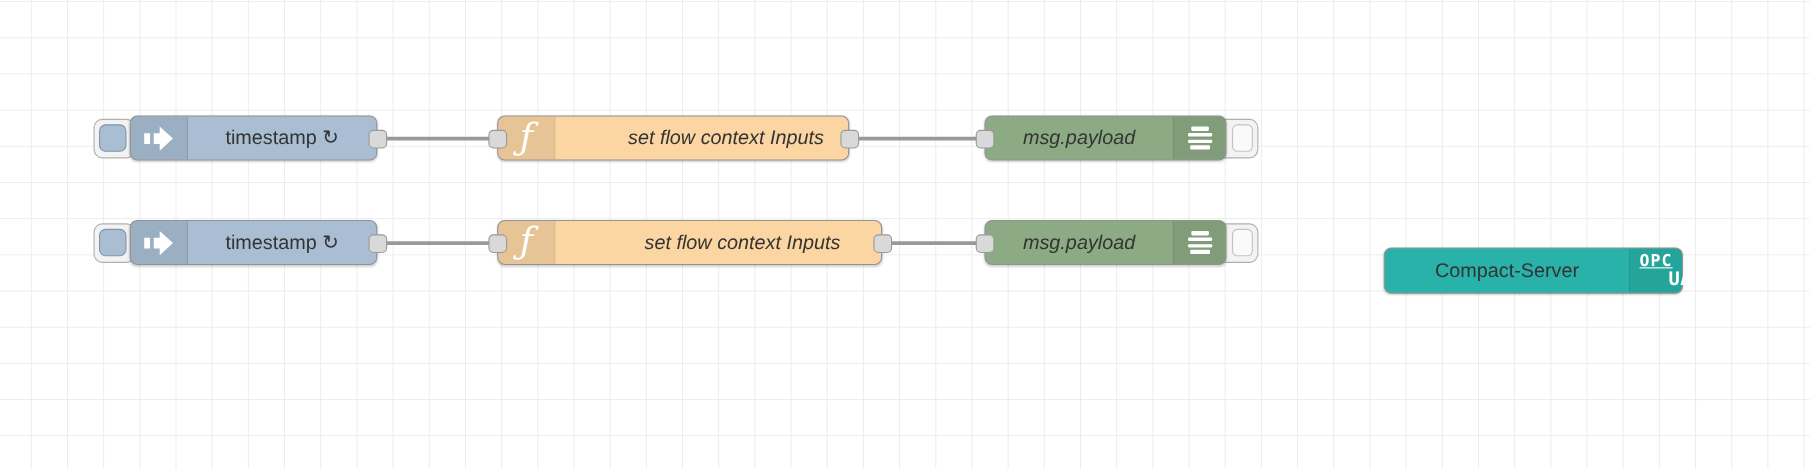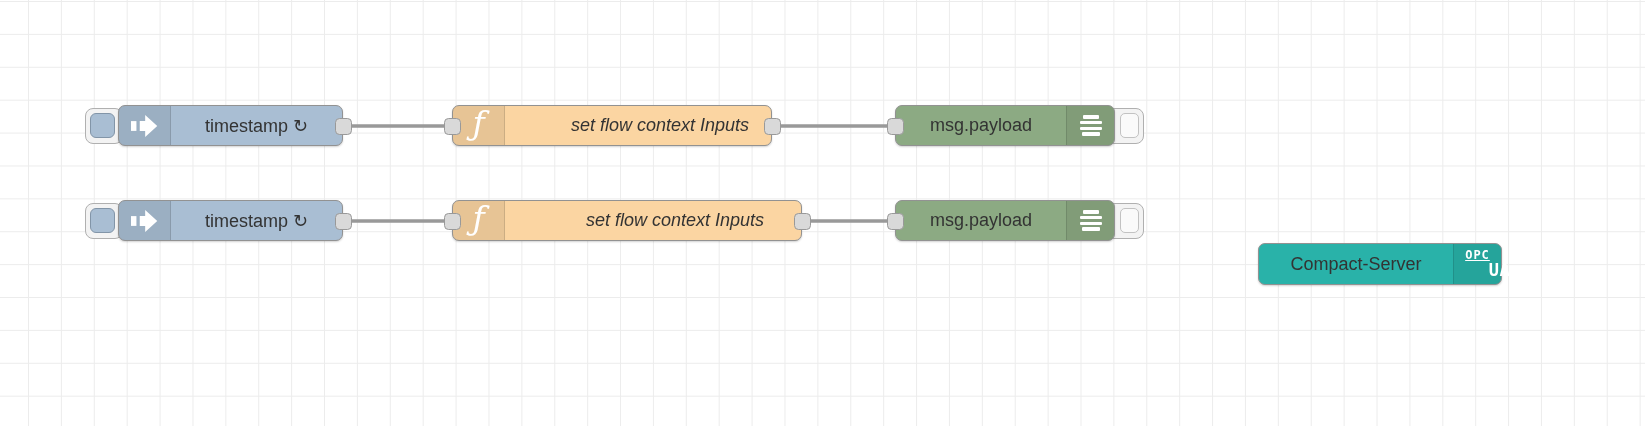--- a/index.html
+++ b/index.html
@@ -35,21 +35,21 @@
   .icon-region{
     position:relative;display:flex;align-items:center;justify-content:center;
     background:rgba(0,0,0,0.08);
   }
   .icon-left{width:51px;border-right:1px solid rgba(0,0,0,0.12);border-radius:5.5px 0 0 5.5px;}
   .icon-right{width:47px;border-left:1px solid rgba(0,0,0,0.12);border-radius:0 5.5px 5.5px 0;}
 
   .node.inject{background:var(--inject_fill,#a9bed3);}
   .node.function{background:var(--function_fill,#fbd5a2);}
   .node.function .label{font-style:italic;padding-left:44px;}
-  .node.debug{background:var(--debug_fill,#8caa83);}
+  .node.debug{background:var(--debug_fill,#8caa83);font-style:italic;}
   .node.server{background:var(--server_fill,#29b2a9);}
 
   .func-glyph{
     color:#fff;font-family:"DejaVu Serif","Liberation Serif",serif;
     font-style:italic;font-size:33px;line-height:1;padding-bottom:4px;
   }
   .debug-lines{display:flex;flex-direction:column;align-items:center;gap:2.5px;}
   .debug-lines .bar{height:3.2px;background:#fff;border-radius:1px;}
 
   
@@ -71,21 +71,21 @@
     background:var(--port_fill,#d9d9d9);border:1.5px solid var(--port_border,#999);
     border-radius:4.5px;cursor:crosshair;
   }
 
   
   .badge{
     display:flex;flex-direction:column;align-items:center;justify-content:center;
     color:#fff;font-family:"DejaVu Sans Mono","Liberation Mono",monospace;
     line-height:1;font-weight:bold;
   }
-  .badge .b-top{font-size:12px;letter-spacing:1px;text-decoration:underline;}
+  .badge .b-top{font-size:15px;letter-spacing:1px;text-decoration:underline;}
   .badge .b-bottom{font-size:17px;letter-spacing:0.5px;margin-top:1px;margin-left:44px;}
 </style>
 </head>
 <body>
 
 <div class="canvas">
 
   <svg class="wires">
     <line class="wire" x1="343" y1="126" x2="452" y2="126"></line>
     <line class="wire" x1="772" y1="126" x2="895" y2="126"></line>
@@ -174,21 +174,21 @@
         <div class="bar" style="width:18px"></div>
       </div>
     </div>
   </div>
 
   <div class="port" style="left:334.5px;top:212.5px"></div>
   <div class="port" style="left:443.5px;top:212.5px"></div>
   <div class="port" style="left:793.5px;top:212.5px"></div>
   <div class="port" style="left:886.5px;top:212.5px"></div>
 
-  <div class="node server" style="left:1258px;top:243px;width:244px;height:42px">
+  <div class="node server" style="left:1258px;top:225px;width:272px;height:42px">
     <div class="label">Compact-Server</div>
     <div class="icon-region icon-right badge">
       <span class="b-top">OPC</span>
       <span class="b-bottom">UA</span>
     </div>
   </div>
 
 </div>
 
 </body></html>

